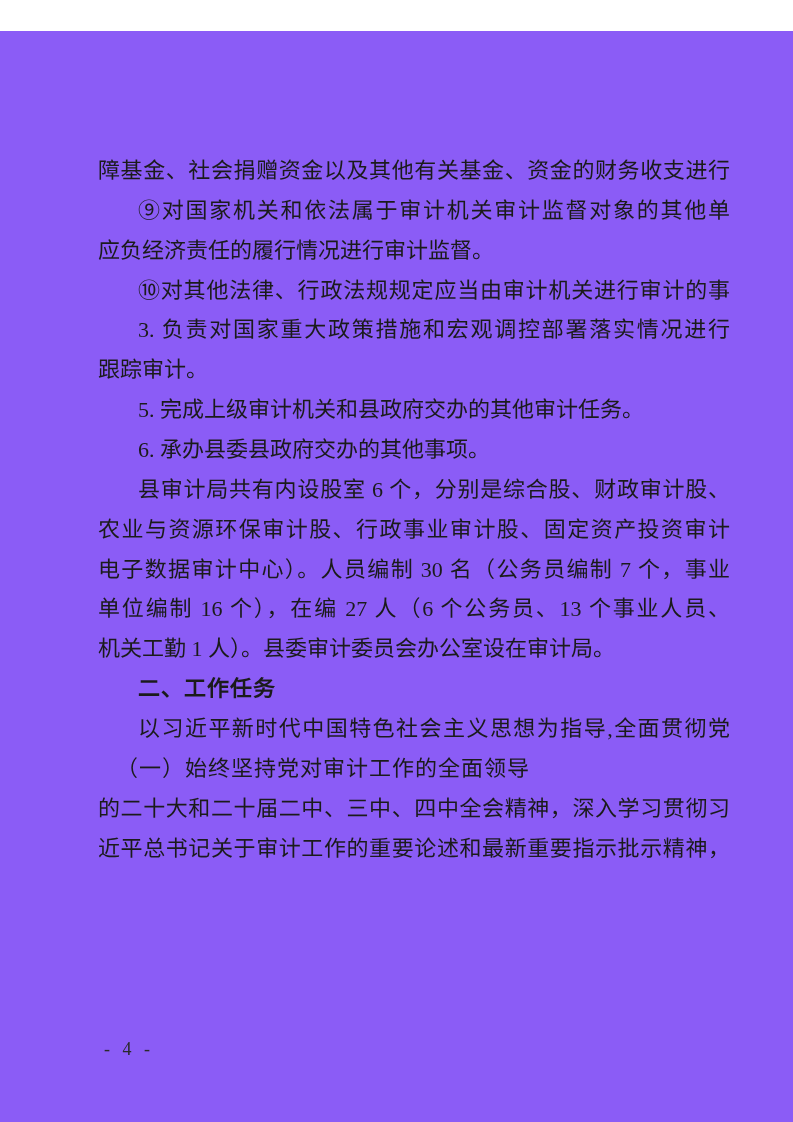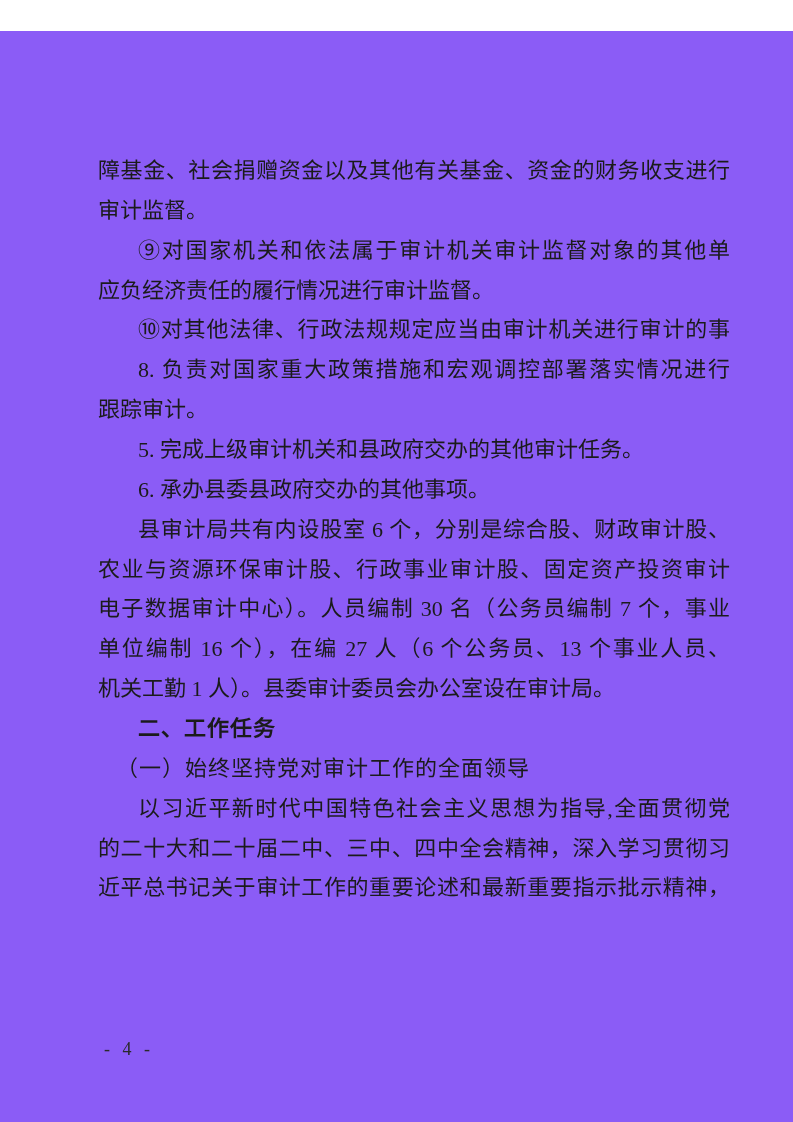--- a/index.html
+++ b/index.html
@@ -56,33 +56,32 @@
     color: #2a2a2a;
     font-family: "Liberation Serif", "DejaVu Serif", serif;
   }
 </style>
 </head>
 <body>
 
 <div class="page">
   <div class="content" id="doc-lines">
       <div class="line body full">障基金、社会捐赠资金以及其他有关基金、资金的财务收支进行</div>
-      <div class="line body">审计监督。</div>
       <div class="line body full ind2">⑨对国家机关和依法属于审计机关审计监督对象的其他单</div>
       <div class="line body">应负经济责任的履行情况进行审计监督。</div>
       <div class="line body full ind2">⑩对其他法律、行政法规规定应当由审计机关进行审计的事</div>
-      <div class="line body full ind2">8. 负责对国家重大政策措施和宏观调控部署落实情况进行</div>
+      <div class="line body full ind2">3. 负责对国家重大政策措施和宏观调控部署落实情况进行</div>
       <div class="line body">跟踪审计。</div>
       <div class="line body ind2">5. 完成上级审计机关和县政府交办的其他审计任务。</div>
       <div class="line body ind2">6. 承办县委县政府交办的其他事项。</div>
       <div class="line body full ind2">县审计局共有内设股室 6 个，分别是综合股、财政审计股、</div>
       <div class="line body full">农业与资源环保审计股、行政事业审计股、固定资产投资审计股、</div>
       <div class="line body full">电子数据审计中心）。人员编制 30 名（公务员编制 7 个，事业</div>
       <div class="line body full">单位编制 16 个），在编 27 人（6 个公务员、13 个事业人员、</div>
       <div class="line body">机关工勤 1 人）。县委审计委员会办公室设在审计局。</div>
       <div class="line h1 ind2">二、工作任务</div>
+      <div class="line body full ind2">以习近平新时代中国特色社会主义思想为指导,全面贯彻党</div>
       <div class="line h2 ind1">（一）始终坚持党对审计工作的全面领导</div>
-      <div class="line body full ind2">以习近平新时代中国特色社会主义思想为指导,全面贯彻党</div>
       <div class="line body full">的二十大和二十届二中、三中、四中全会精神，深入学习贯彻习</div>
       <div class="line body full">近平总书记关于审计工作的重要论述和最新重要指示批示精神，</div>
     </div>
   <div class="pagenum">- 4 -</div>
 </div>
 
 </body></html>

